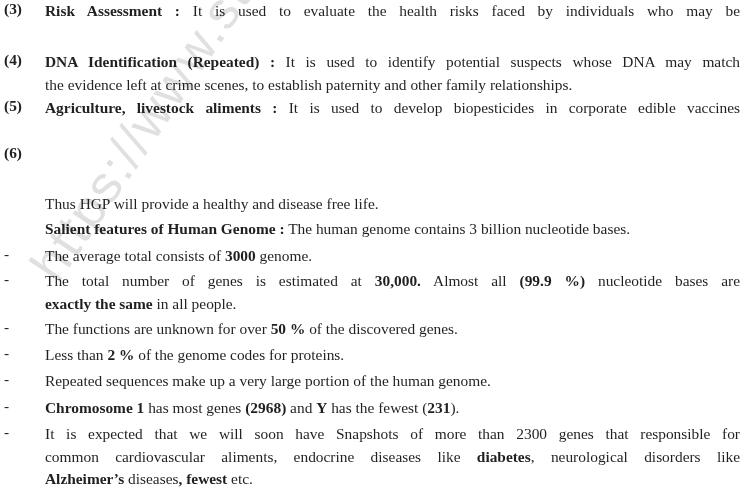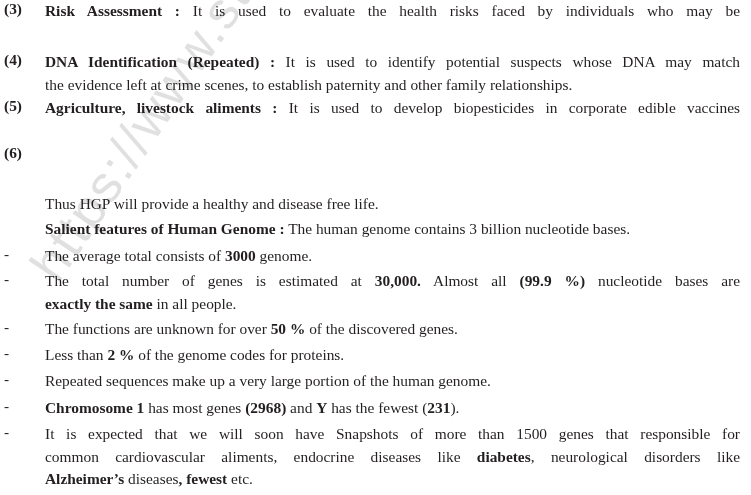--- a/index.html
+++ b/index.html
@@ -103,19 +103,19 @@
   </div>
 
   <div class="row" style="top:397px;">
     <span class="dash">-</span>
     <div class="body"><b>Chromosome 1</b><span> has most genes </span><b>(2968)</b><span> and </span><b>Y</b><span> has the fewest (</span><b>231</b><span>).</span></div>
   </div>
 
   <div class="row" style="top:423px;">
     <span class="dash">-</span>
     <div class="body">
-      <div style="text-align:justify;text-align-last:justify;">It is expected that we will soon have Snapshots of more than 1500 genes that responsible for</div>
+      <div style="text-align:justify;text-align-last:justify;">It is expected that we will soon have Snapshots of more than 2300 genes that responsible for</div>
       <div style="text-align:justify;text-align-last:justify;"><span>common cardiovascular aliments, endocrine diseases like </span><b>diabetes</b><span>, neurological disorders like</span></div>
       <div><b>Alzheimer’s</b><span> diseases</span><b>, fewest</b><span> etc.</span></div>
     </div>
   </div>
 
 </div>
 
 </body></html>

